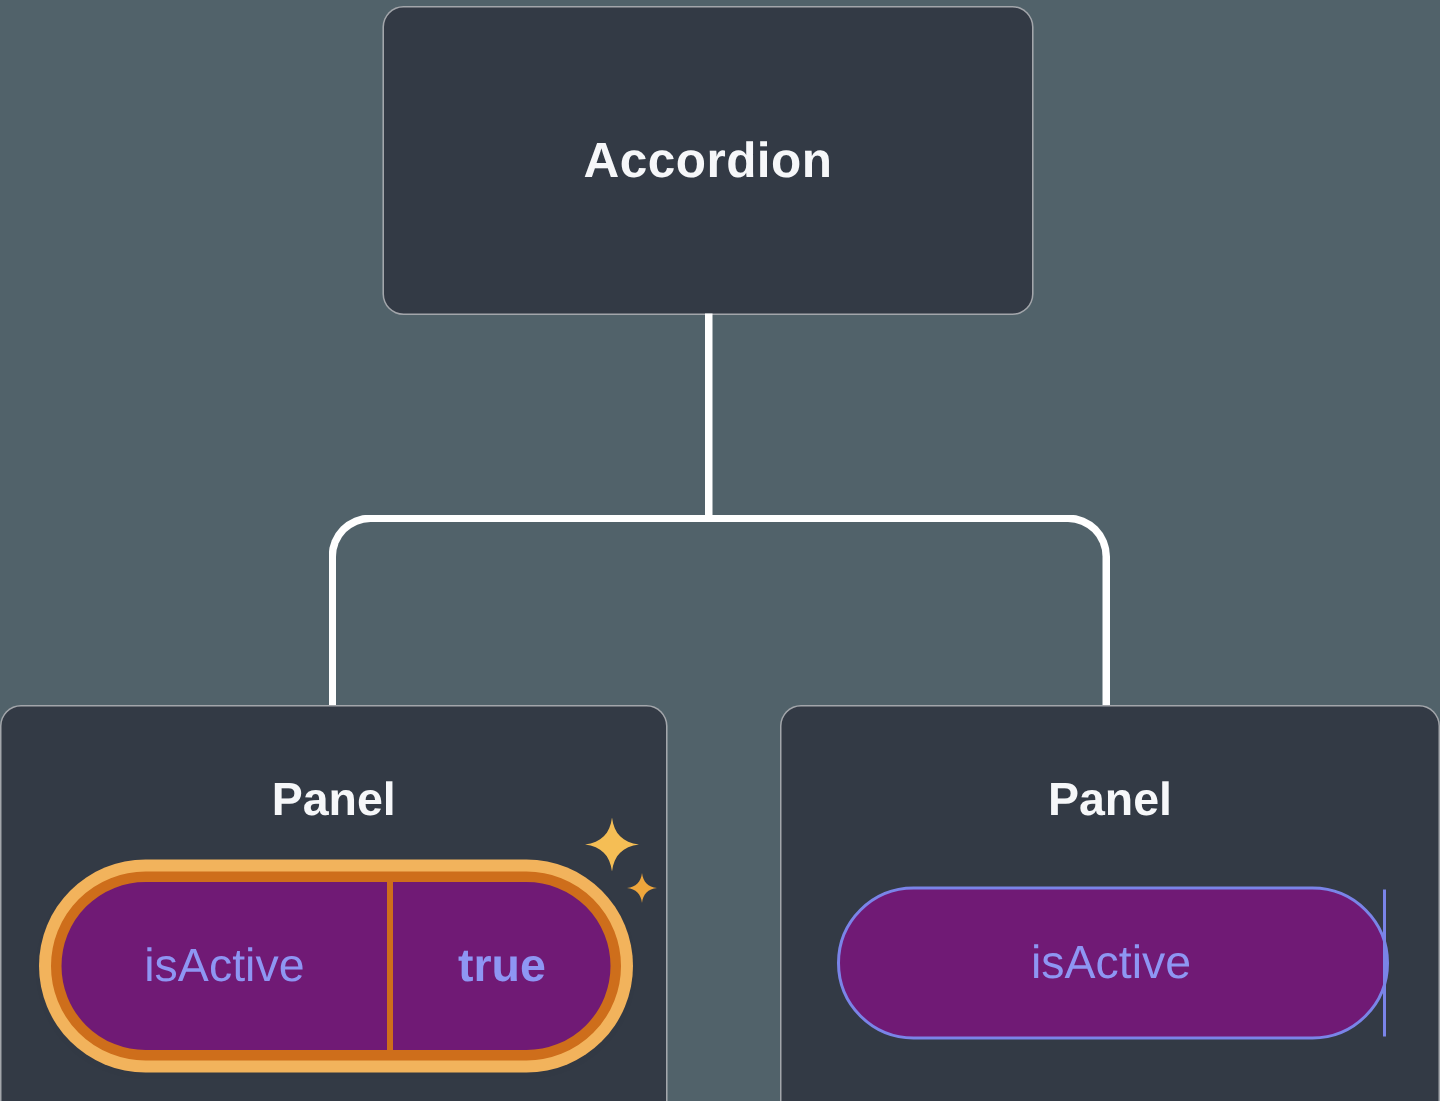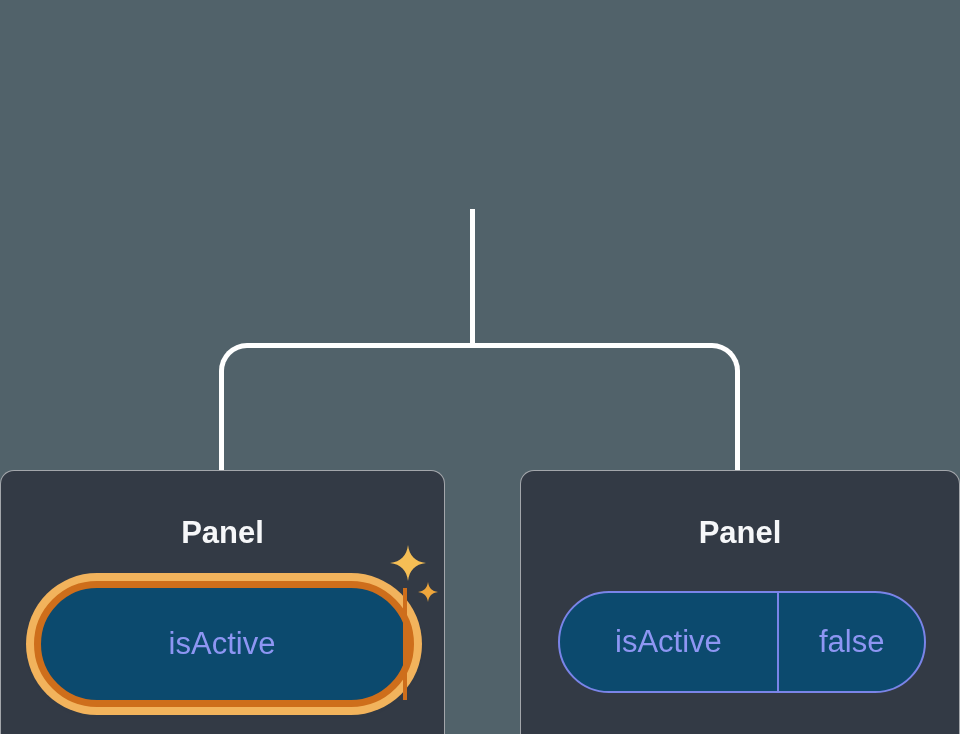--- a/index.html
+++ b/index.html
@@ -75,21 +75,21 @@
     color: #F6F7F9;
     font-size: 31px;
     font-weight: 600;
   }
   .pill {
     position: absolute;
     box-sizing: border-box;
     border-radius: 999px;
     display: flex;
     align-items: stretch;
-    background: #0c4a6e;
+    background: #701a75;
   }
   .pill-highlight {
     left: 33px;
     top: 110px;
     width: 380px;
     height: 126px;
     border: 7px solid #CE6E1B;
     box-shadow: 0 0 0 8px #F2B35C, 0 2px 10px rgba(0,0,0,0.25);
   }
   .pill-normal {
@@ -130,45 +130,48 @@
     width: 20px;
     height: 20px;
   }
   .sparkle svg { display: block; width: 100%; height: 100%; }
 </style>
 </head>
 <body>
 
 <div class="stage">
 
+  <div class="node node-root">
+    <div class="node-label">Accordion</div>
+  </div>
 
   <div class="connector-vertical"></div>
   <div class="connector-branch"></div>
 
   <div class="node node-panel node-panel-left">
     <div class="panel-label">Panel</div>
     <div class="pill pill-highlight">
       <div class="pill-cell pill-cell-name">isActive</div>
       <div class="pill-divider pill-divider-orange"></div>
+      <div class="pill-cell pill-cell-value">true</div>
     </div>
   </div>
 
   <div class="sparkle sparkle-big">
     <svg viewBox="0 0 24 24" aria-hidden="true">
       <path fill="#F5BE55" d="M12 0C12.9 7.2 16.8 11.1 24 12C16.8 12.9 12.9 16.8 12 24C11.1 16.8 7.2 12.9 0 12C7.2 11.1 11.1 7.2 12 0Z"></path>
     </svg>
   </div>
   <div class="sparkle sparkle-small">
     <svg viewBox="0 0 24 24" aria-hidden="true">
       <path fill="#EFA63C" d="M12 0C12.9 7.2 16.8 11.1 24 12C16.8 12.9 12.9 16.8 12 24C11.1 16.8 7.2 12.9 0 12C7.2 11.1 11.1 7.2 12 0Z"></path>
     </svg>
   </div>
 
   <div class="node node-panel node-panel-right">
     <div class="panel-label">Panel</div>
     <div class="pill pill-normal">
       <div class="pill-cell pill-cell-name">isActive</div>
       <div class="pill-divider pill-divider-purple"></div>
-      <div class="pill-cell pill-cell-value">false</div>
     </div>
   </div>
 
 </div>
 
 </body></html>

